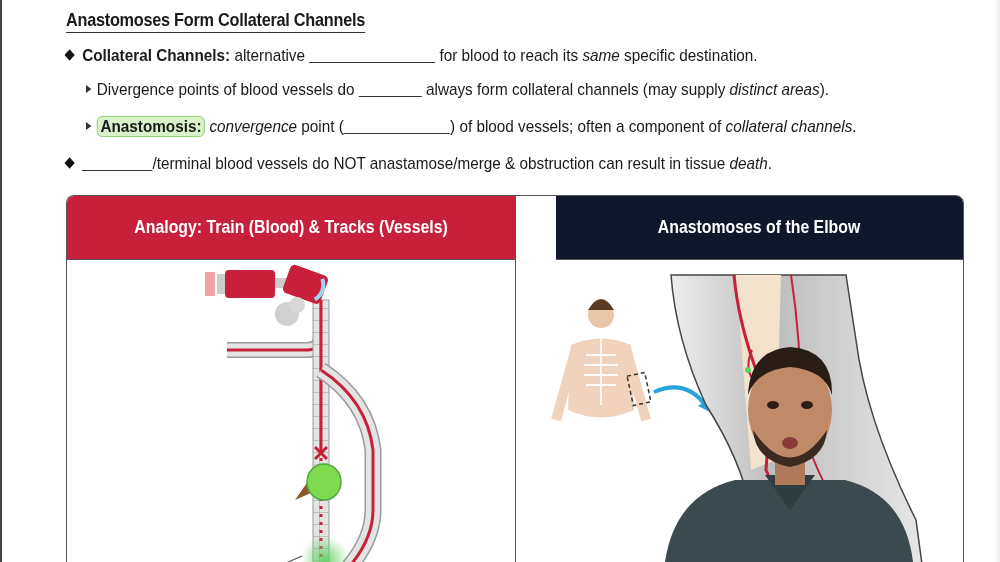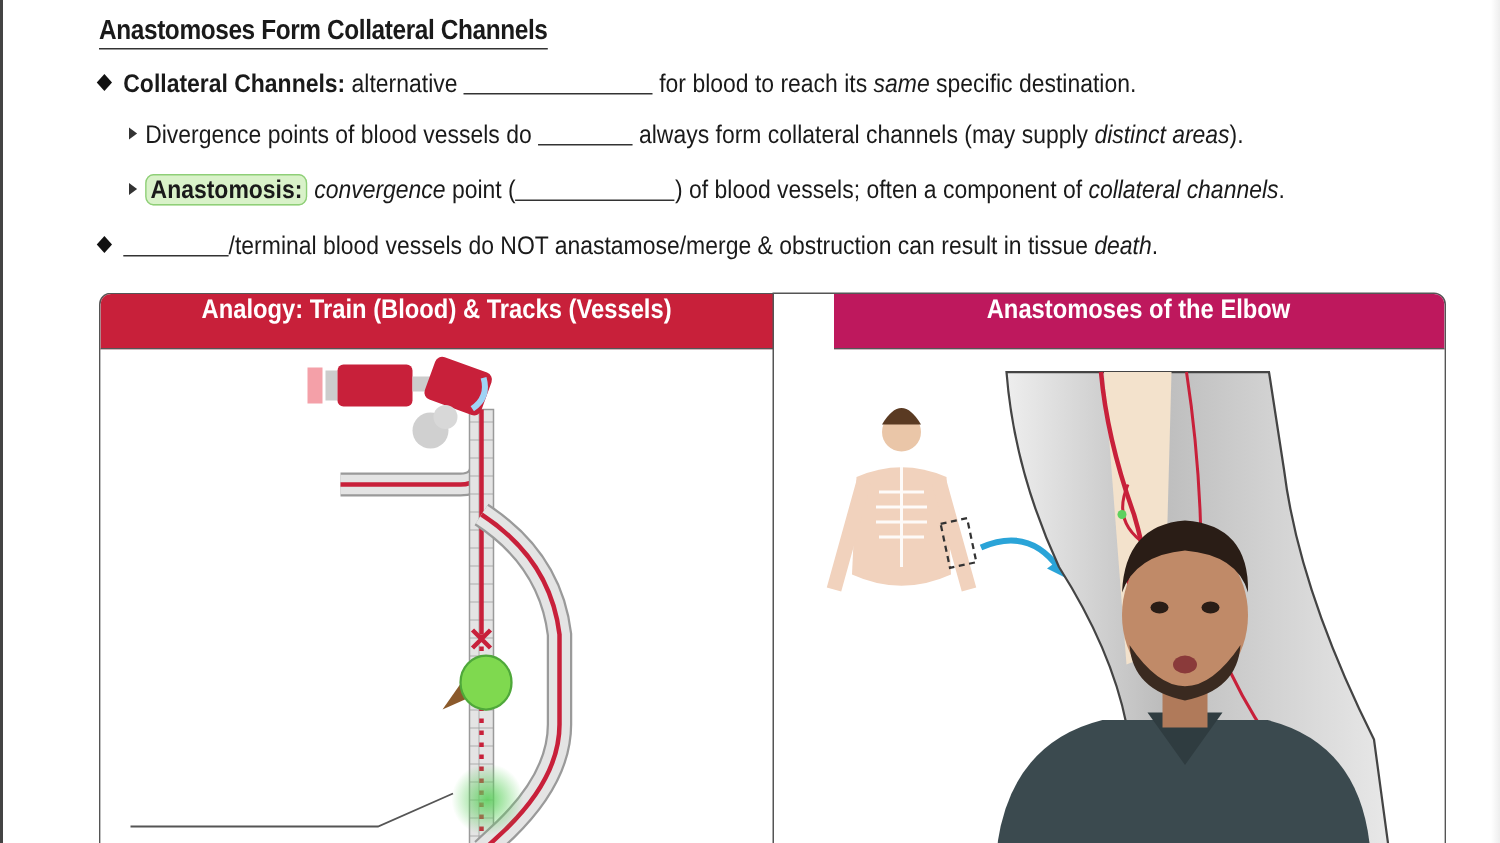--- a/index.html
+++ b/index.html
@@ -21,25 +21,25 @@
   .bullet-diamond { display: inline-block; width: 8px; height: 8px; background: #111; transform: rotate(45deg); margin-right: 10px; vertical-align: 2px; }
   .bullet-tri { display: inline-block; width: 0; height: 0; border-top: 4px solid transparent; border-bottom: 4px solid transparent; border-left: 6px solid #333; margin-right: 6px; vertical-align: 2px; }
   .blank { display: inline-block; border-bottom: 1.2px solid #333; height: 16px; vertical-align: -2px; }
   .b { font-weight: bold; }
   .i { font-style: italic; }
   .hl { background: #d9f2c9; border: 1.5px solid #8fcf78; border-radius: 6px; padding: 0 3px; font-weight: bold; }
 
   .panel { position: absolute; top: 195px; height: 380px; border: 1.5px solid #555; }
   .panel-left { left: 66px; width: 450px; border-right: none; border-radius: 8px 0 0 0; overflow: hidden; }
   .panel-right { left: 515px; width: 449px; border-radius: 0 8px 0 0; overflow: hidden; }
-  .panel-header { height: 37px; display: flex; align-items: flex-start; justify-content: center;
+  .panel-header { height: 64px; display: flex; align-items: center; justify-content: center;
                   color: #fff; font-weight: bold; font-size: 18px; border-bottom: 1.5px solid #555; }
   .panel-header span { transform: scaleX(0.88); display: inline-block; }
   .panel-left .panel-header { background: #c8203a; }
-  .panel-right .panel-header { background: #be185d; margin-left: 40px; }
+  .panel-right .panel-header { background: #0f172a; margin-left: 40px; }
   .panel-body { position: relative; height: 334px; background: #fff; }
 
   .video-overlay { position: absolute; left: 665px; top: 335px; width: 250px; height: 227px; }
 </style>
 </head>
 <body>
 
 <div class="left-edge"></div>
 <div class="right-edge"></div>
 

